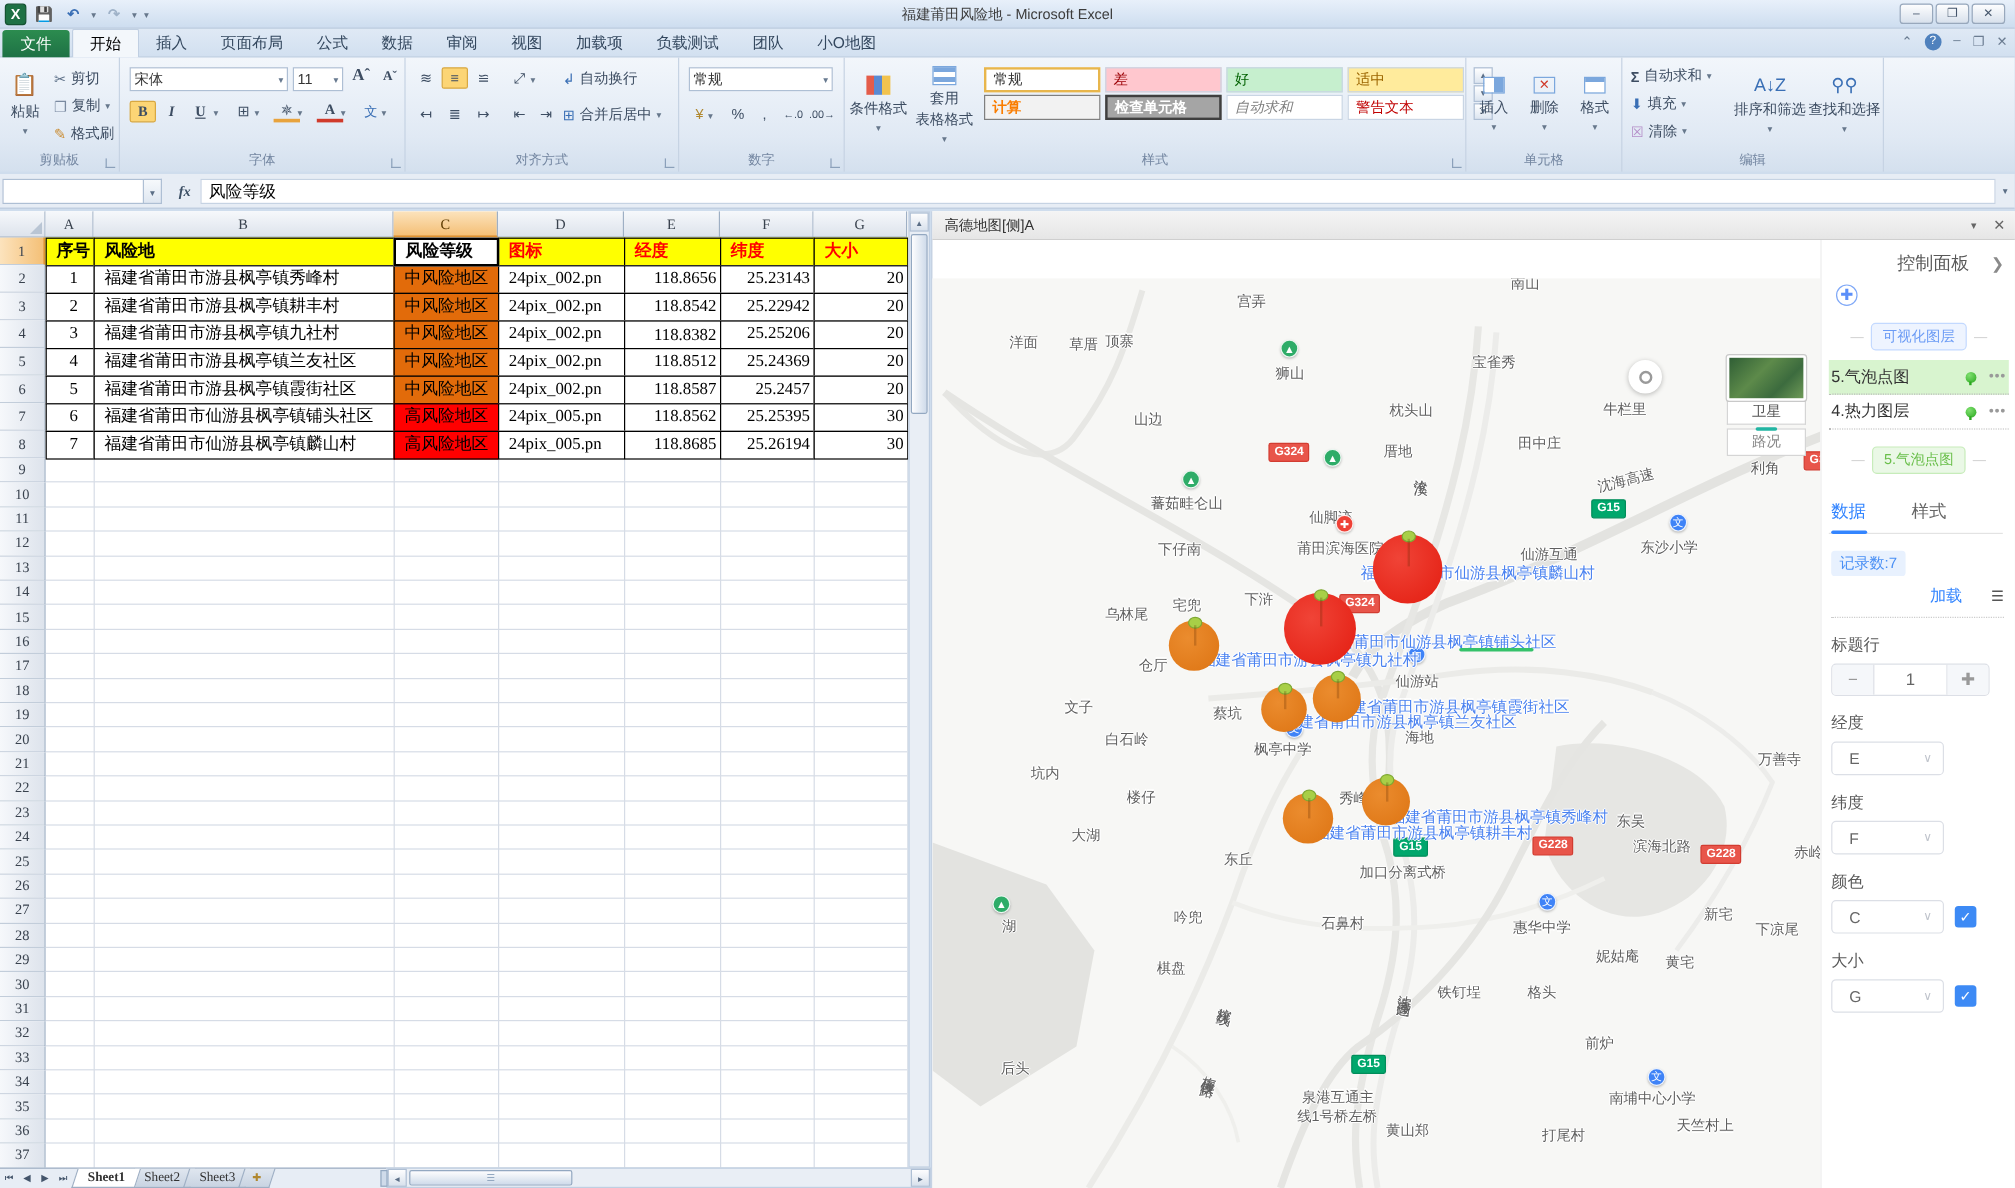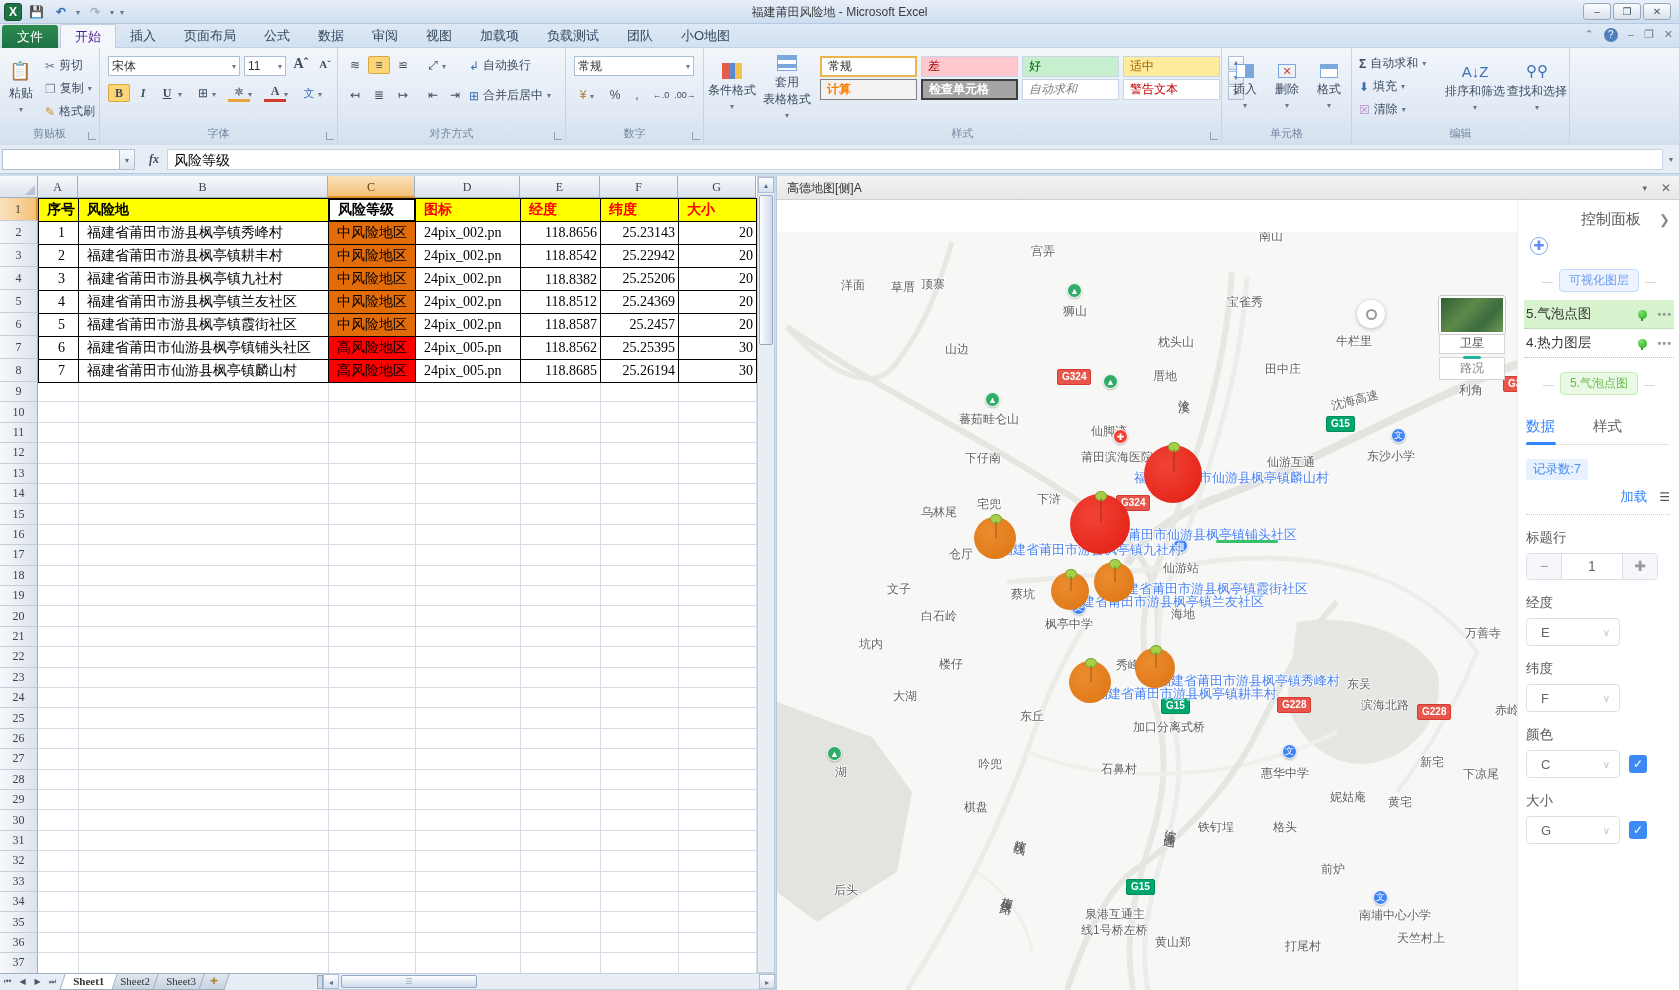--- a/index.html
+++ b/index.html
@@ -18,21 +18,21 @@
   .redo-ic{color:#9fb2c8;font-weight:bold}
   .qat .dd{color:#67788c;font-size:8px}
   .winbtns{position:absolute;right:8px;top:3px;display:flex;gap:2px}
   .winbtn{width:28px;height:17px;border:1px solid #98a8bc;border-radius:3px;background:linear-gradient(#fdfdfe,#d8e1ec);color:#44556b;font-size:10px;text-align:center;line-height:15px}
 
   
   #ribbontabs{position:absolute;left:0;top:24px;width:1679px;height:24px;background:linear-gradient(#dfe9f5,#d2e0f0);border-bottom:1px solid #c0cfe2}
   .ftab{position:absolute;left:2px;top:1px;width:56px;height:23px;background:linear-gradient(#2c8c4f,#1e7145);color:#fff;text-align:center;line-height:23px;border-radius:3px 3px 0 0;font-size:13px}
   .rtabs{position:absolute;left:60px;top:0;height:24px;display:flex}
   .rtab{padding:0 14px;line-height:24px;color:#33475e;font-size:13px}
-  .rtab.active{background:#f3f7fb;border:1px solid #c0cfe2;border-bottom:none;border-radius:2px 2px 0 0;color:#4c1d95}
+  .rtab.active{background:#f3f7fb;border:1px solid #c0cfe2;border-bottom:none;border-radius:2px 2px 0 0;color:#000000}
   .tabs-right{position:absolute;right:6px;top:4px;display:flex;gap:10px;color:#6b7c91;font-size:11px}
   .help-ic{color:#fff;background:#4f81bd;border-radius:50%;width:14px;height:14px;line-height:14px;text-align:center;font-size:10px}
 
   
   #ribbon{position:absolute;left:0;top:48px;width:1679px;height:95px;background:linear-gradient(#f2f6fb,#e0e9f4 70%,#d4e0ee)}
   .rgroup{position:absolute;top:0;height:95px;border-right:1px solid #c6d3e3}
   .rgroup .glabel{position:absolute;bottom:2px;left:0;right:0;text-align:center;color:#7285a0;font-size:11px}
   .launcher{position:absolute;bottom:3px;right:3px;width:8px;height:8px;border-left:1px solid #8ba0ba;border-bottom:1px solid #8ba0ba}
   .bigbtn{display:flex;flex-direction:column;align-items:center;justify-content:center;gap:3px;font-size:12px;color:#3d4d62}
   .smallbtn{display:flex;align-items:center;gap:4px;font-size:12px;color:#3d4d62;padding:1px 3px}
@@ -144,21 +144,21 @@
   .layer-row.on{background:#d8f4cf}
   .layer-row .lname{flex:1}
   .balloon{width:9px;height:9px;border-radius:50%;background:radial-gradient(circle at 35% 30%,#7fe06f,#2aa81f);position:relative;margin-right:10px}
   .balloon:after{content:"";position:absolute;left:3px;top:8px;width:2px;height:3px;background:#2aa81f}
   .dots{color:#999;font-weight:bold;letter-spacing:1px;font-size:11px}
   .ptabs{display:flex;gap:38px;margin:22px 0 0 8px;font-size:14.5px;color:#666}
   .ptab.on{color:#3385ff}
   .ptab-line{height:1px;background:#e3e3e3;margin:8px 0 0 6px;position:relative;width:145px}
   .ptab-line i{position:absolute;left:2px;top:-2px;width:30px;height:3px;background:#3385ff;border-radius:2px}
   .rec-badge{display:inline-block;margin:14px 0 0 8px;background:#e8f1fe;color:#4a90f5;border-radius:3px;padding:2px 7px;font-size:12.5px}
-  .load-row{display:flex;justify-content:flex-end;align-items:center;gap:12px;margin:8px 10px 0 0;color:#3385ff;font-size:13.5px;border-bottom:1px dotted #ccc;padding-bottom:8px;margin-left:8px}
+  .load-row{display:flex;justify-content:flex-end;align-items:center;gap:24px;margin:8px 10px 0 0;color:#3385ff;font-size:13.5px;border-bottom:1px dotted #ccc;padding-bottom:8px;margin-left:8px}
   .load-ic{color:#555;font-size:12px}
   .fld-label{margin:14px 0 6px 8px;color:#595959;font-size:13.5px}
   .stepper{display:flex;margin-left:8px;width:132px;height:27px;border:1px solid #dcdfe6;border-radius:4px;overflow:hidden;font-size:14px;color:#666}
   .stepper .sbtn{width:34px;background:#f5f7fa;text-align:center;line-height:25px;color:#999}
   .stepper .sval{flex:1;text-align:center;line-height:25px;border-left:1px solid #dcdfe6;border-right:1px solid #dcdfe6}
   .fld-row{display:flex;align-items:center;gap:9px;margin-left:8px}
   .selbox{width:94px;height:28px;border:1px solid #dcdfe6;border-radius:4px;display:flex;align-items:center;justify-content:space-between;padding:0 9px 0 14px;color:#666;font-size:13px}
   .selbox .car{color:#c0c4cc;font-size:10px}
   .cbox{width:18px;height:18px;background:#3d8af5;border-radius:3px;color:#fff;font-size:12px;text-align:center;line-height:18px}
 </style>
@@ -633,21 +633,21 @@
         <div class="g-label" style="left: 584px; top: 465px;">滨海北路</div>
         <div class="g-label" style="left: 718px; top: 470px;">赤岭</div>
         <div class="g-label" style="left: 643px; top: 522px;">新宅</div>
         <div class="g-label" style="left: 686px; top: 534px;">下凉尾</div>
         <div class="g-label" style="left: 421px; top: 587px;">铁钉埕</div>
         <div class="g-label" style="left: 496px; top: 587px;">格头</div>
         <div class="g-label" style="left: 553px; top: 557px;">妮姑庵</div>
         <div class="g-label" style="left: 611px; top: 562px;">黄宅</div>
         <div class="g-label" style="left: 484px; top: 533px;">惠华中学</div>
         <div class="g-label" style="left: 544px; top: 629px;">前炉</div>
-        <div class="g-label" style="left: 564px; top: 675px; margin-left: 18px;">南埔中心小学</div>
+        <div class="g-label" style="left: 564px; top: 675px;">南埔中心小学</div>
         <div class="g-label" style="left: 308px; top: 674px;">泉港互通主</div>
         <div class="g-label" style="left: 304px; top: 690px;">线1号桥左桥</div>
         <div class="g-label" style="left: 378px; top: 702px;">黄山郑</div>
         <div class="g-label" style="left: 620px; top: 698px;">天竺村上</div>
         <div class="g-label" style="left: 508px; top: 706px;">打尾村</div>
         <div class="g-label v-label" style="left: 398px; top: 158px;">沧溪</div>
         <div class="g-label" style="left: 554px; top: 160px; transform: rotate(-14deg);">沈海高速</div>
         <div class="g-label v-label" style="left: 386px; top: 588px; transform: rotate(8deg);">沈海高速</div>
         <div class="g-label v-label" style="left: 237px; top: 598px; transform: rotate(12deg);">杭深线</div>
         <div class="g-label v-label" style="left: 224px; top: 656px; transform: rotate(14deg);">梅厦铁路</div>

